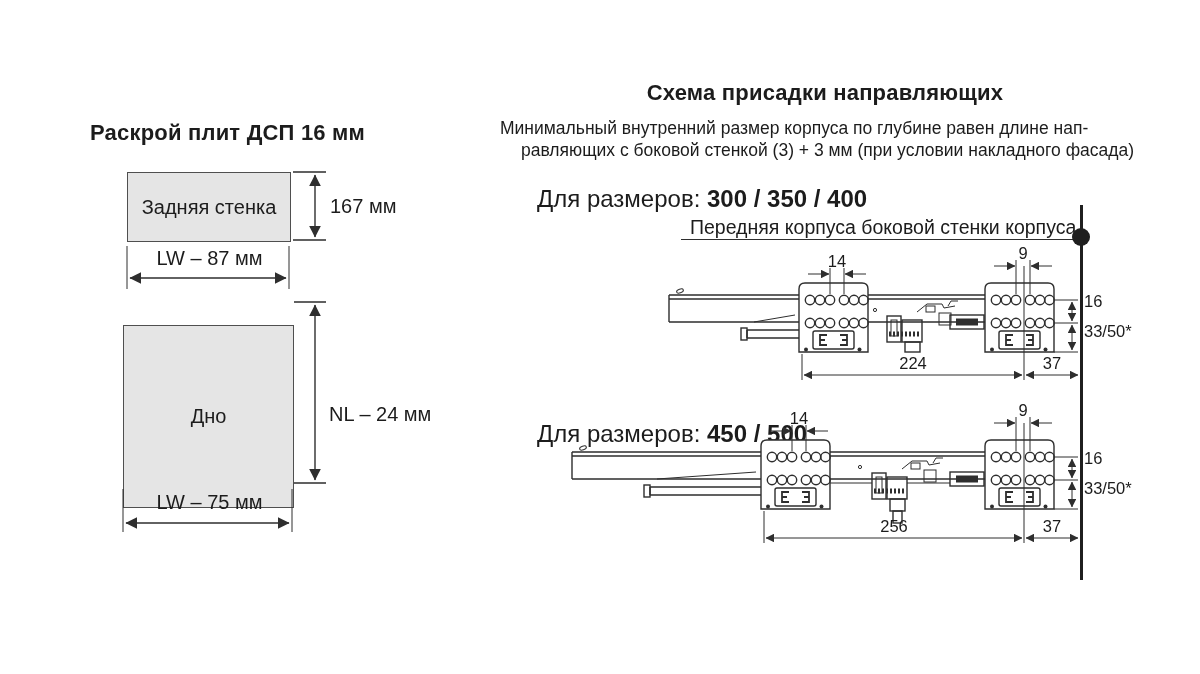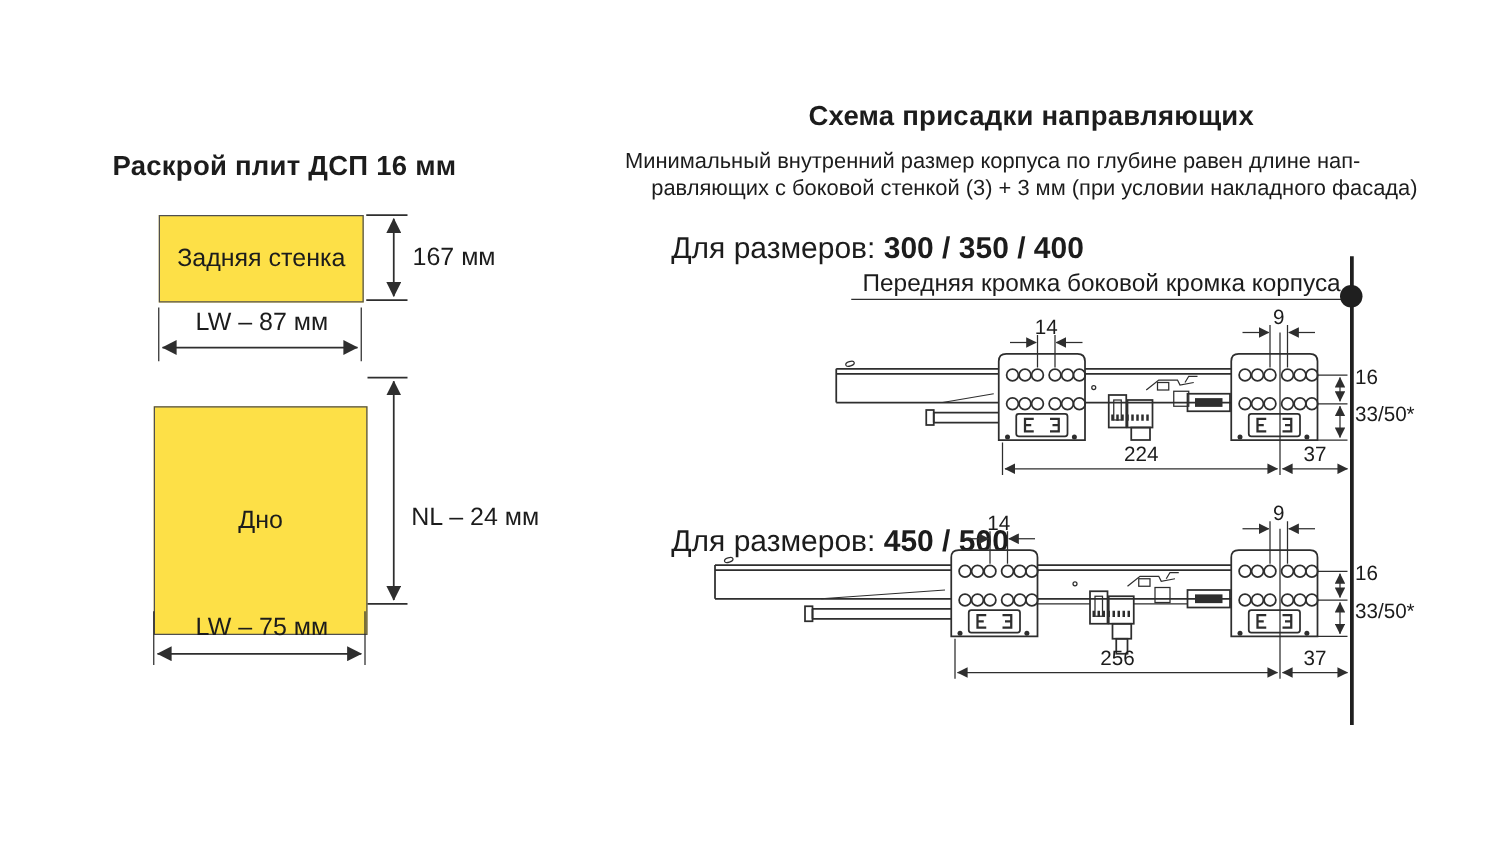--- a/index.html
+++ b/index.html
@@ -1,20 +1,20 @@
 <!DOCTYPE html>
 <html><head>
 <meta charset="utf-8">
 <style>
   html,body{margin:0;padding:0;background:#fff;}
   .canvas{position:relative;width:1200px;height:674px;background:#ffffff;overflow:hidden;
           font-family:"Liberation Sans","DejaVu Sans",sans-serif;color:#1c1c1c;}
   .abs{position:absolute;}
   .title{font-size:22px;font-weight:700;letter-spacing:.2px;}
-  .panel-rect{position:absolute;background:#fde047;border:1.6px solid #4f4f4f;
+  .panel-rect{position:absolute;background:#e5e5e5;border:1.6px solid #4f4f4f;
               display:flex;align-items:center;justify-content:center;font-size:20px;}
   .dimlabel{font-size:20px;white-space:nowrap;}
   .centered{text-align:center;}
   .desc{font-size:17.5px;line-height:22px;white-space:nowrap;}
   .sizes-line{font-size:24px;white-space:nowrap;}
   .sizes-line b{font-weight:700;}
   .edge-label{font-size:19.5px;white-space:nowrap;text-align:right;}
   .edge-line{border-top:1.6px solid #2e2e2e;height:0;}
   .wall{background:#1f1f1f;}
   .dot{background:#1f1f1f;border-radius:50%;}
@@ -92,21 +92,21 @@
   <div class="abs title centered" style="left:520px;top:80px;width:610px;">Схема присадки направляющих</div>
 
   <div class="abs desc" style="left:500px;top:117px;">Минимальный внутренний размер корпуса по глубине равен длине нап-</div>
   <div class="abs desc" style="left:521px;top:139px;">равляющих с боковой стенкой (3) + 3 мм (при условии накладного фасада)</div>
 
   <div class="abs sizes-line" style="left:537px;top:185px;">
     <span>Для размеров:</span>
     <b>300 / 350 / 400</b>
   </div>
 
-  <div class="abs edge-label" style="left:690px;top:216px;width:374px;">Передняя кромка боковой кромка корпуса</div>
+  <div class="abs edge-label" style="left:690px;top:216px;width:374px;">Передняя корпуса боковой стенки корпуса</div>
   <div class="abs edge-line" style="left:681px;top:239px;width:400px;"></div>
 
   <div class="abs wall" style="left:1080px;top:205px;width:2.5px;height:375px;"></div>
   <div class="abs dot" style="left:1072px;top:228px;width:18px;height:18px;"></div>
 
   <svg style="left:655px;top:246px;width:490px;height:144px;" viewBox="0 0 490 144">
     <g class="ln">
 
       <path d="M14 49 H397 M14 53 H397 M14 76 H397 M14 49 V76"></path>
       <ellipse cx="25" cy="45" rx="3.5" ry="1.8" transform="rotate(-18 25 45)" class="thin"></ellipse>

